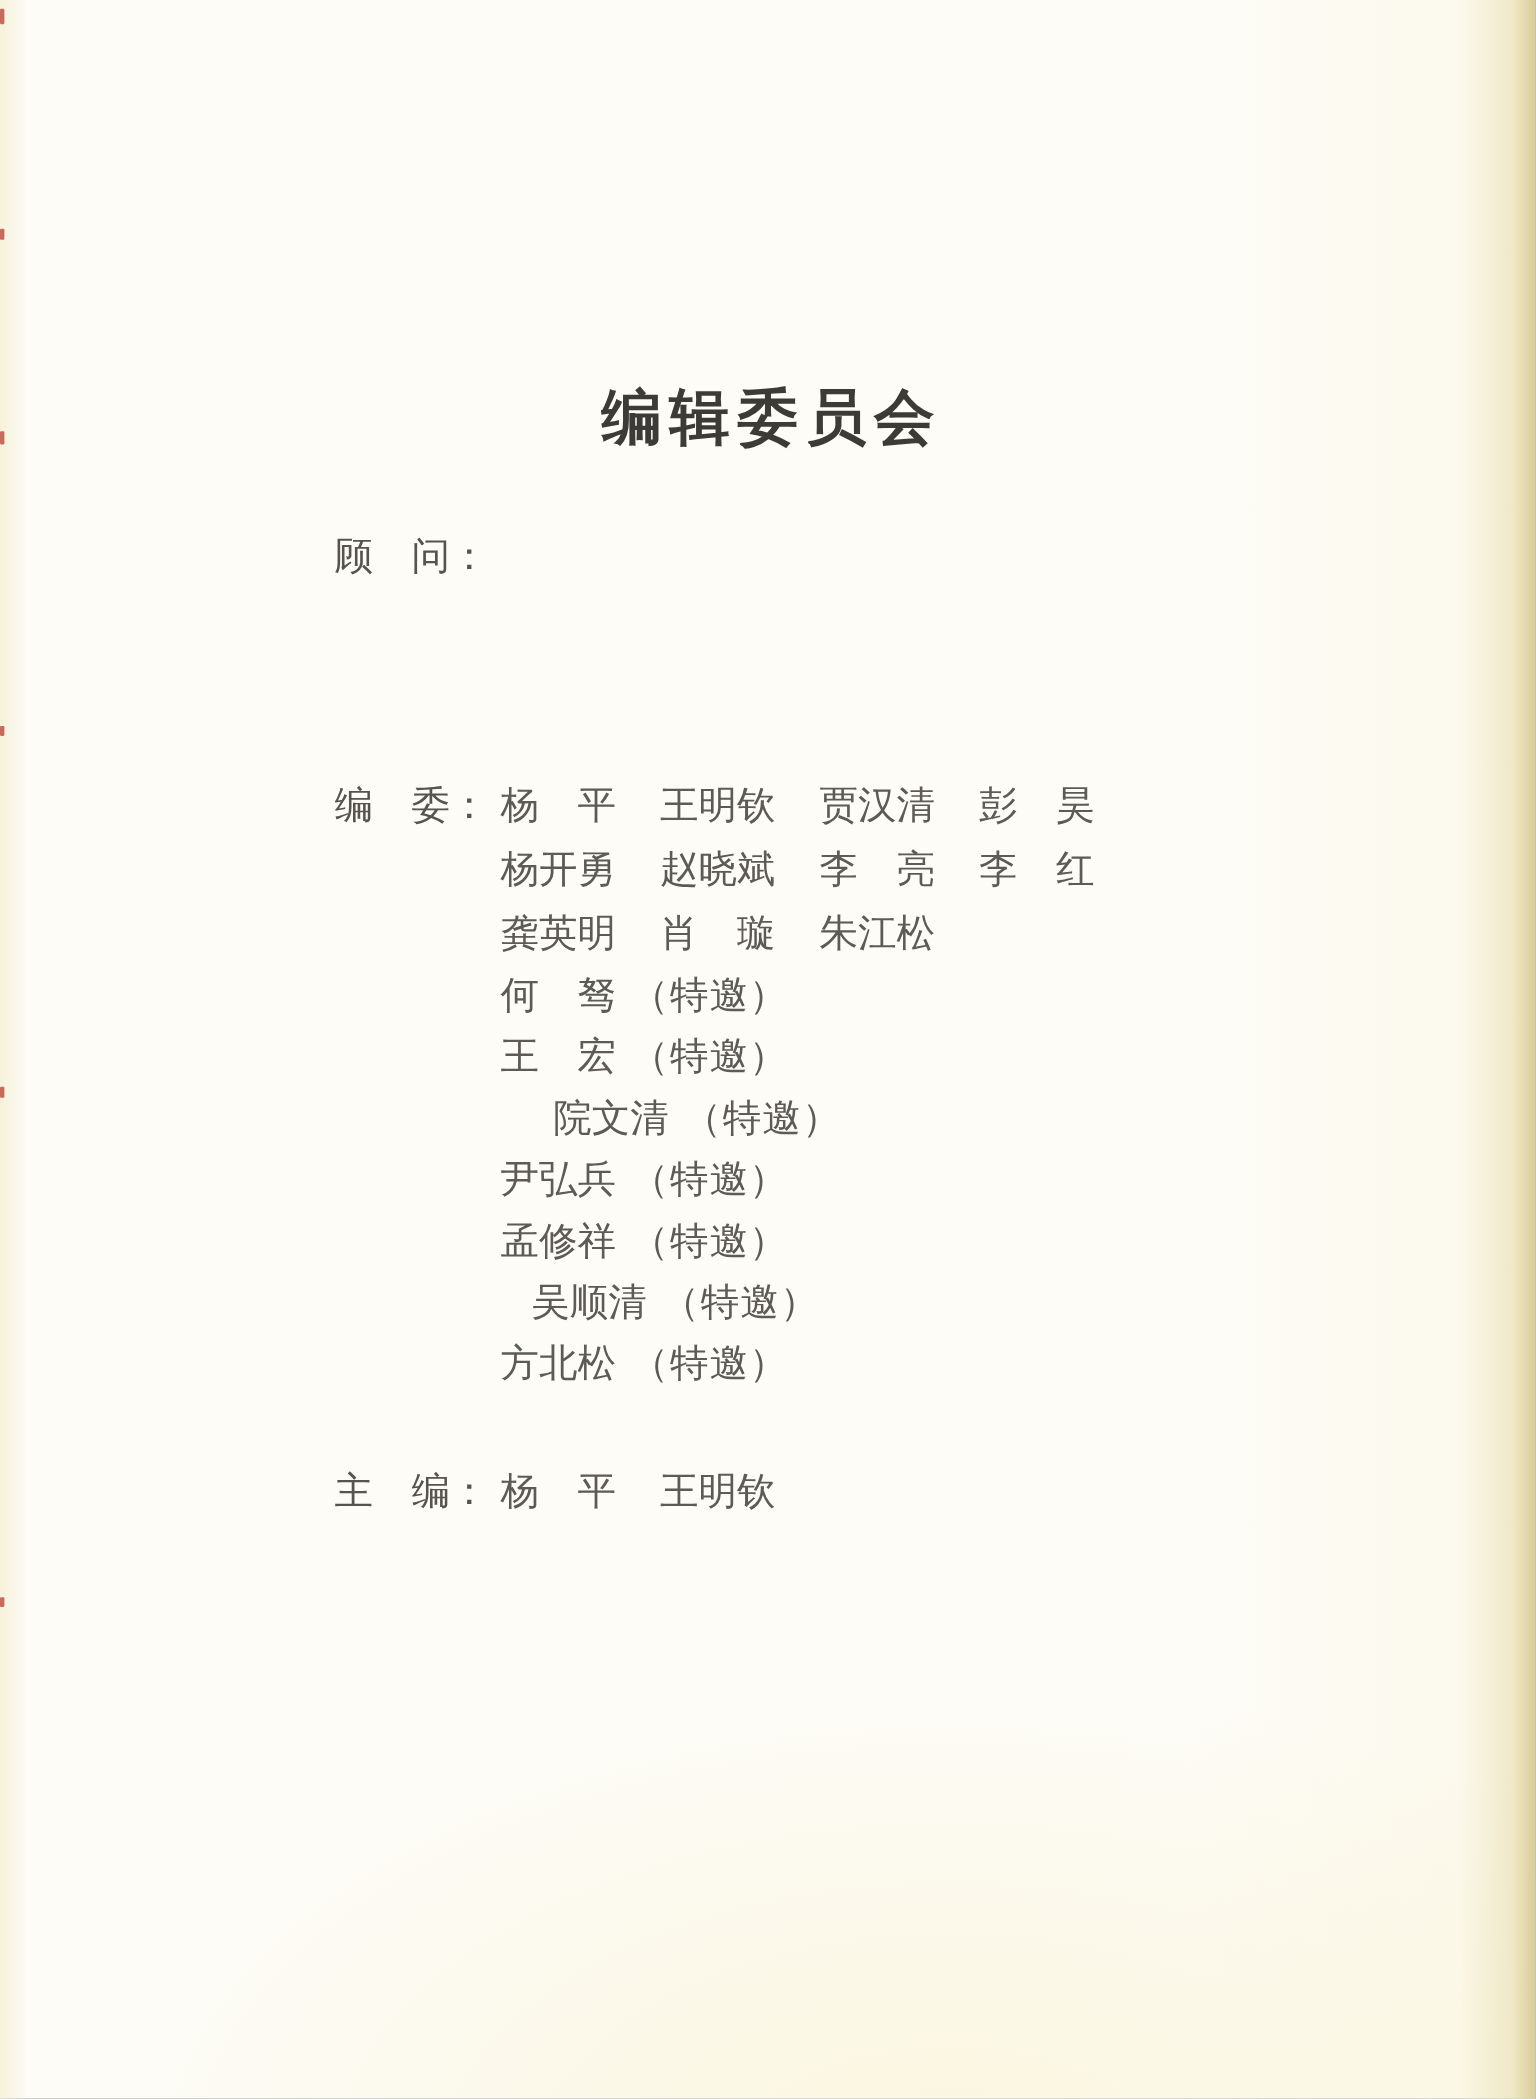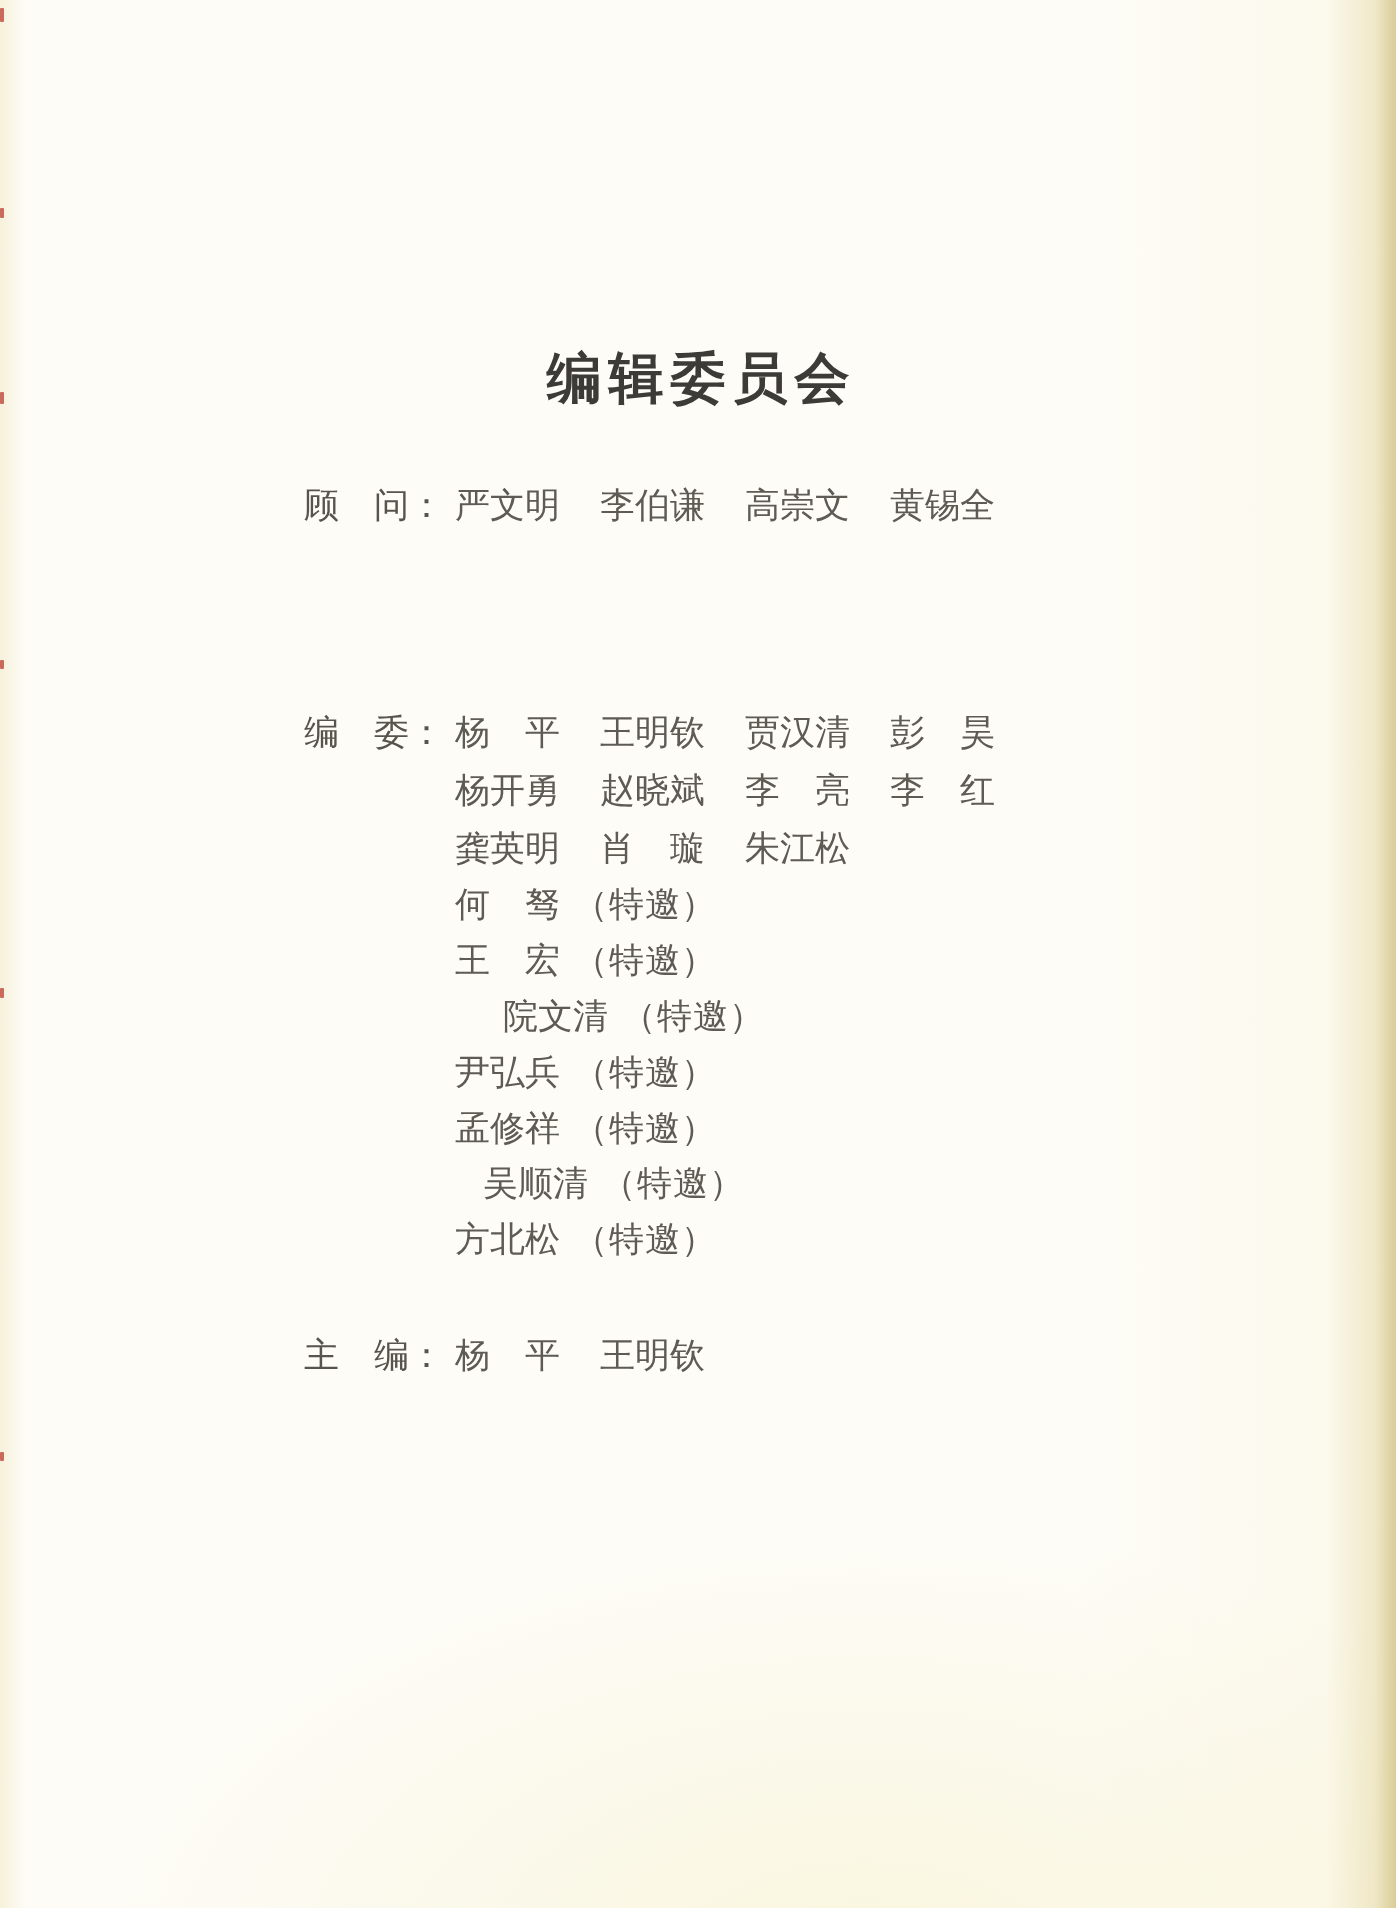--- a/index.html
+++ b/index.html
@@ -6,21 +6,21 @@
     margin: 0;
     padding: 0;
     background: #8a8a8a;
   }
   .page {
     position: relative;
     width: 1396px;
     height: 1908px;
     background: #fdfcf7;
     overflow: hidden;
-    font-family: Liberation Serif, serif;
+    font-family: Liberation Sans, sans-serif;
     color: #5e5b55;
   }
   
   .edge-left {
     position: absolute; left: 0; top: 0; width: 26px; height: 100%;
     background: linear-gradient(to right, rgba(246,240,216,0.9), rgba(246,240,216,0));
   }
   .edge-right {
     position: absolute; right: 0; top: 0; width: 70px; height: 100%;
     background: linear-gradient(to right, rgba(233,222,178,0), rgba(226,212,160,0.45) 70%, rgba(209,193,132,0.8) 100%);
@@ -75,26 +75,20 @@
   <div class="speck" style="top: 208px;  height: 10px;"></div>
   <div class="speck" style="top: 392px;  height: 12px;"></div>
   <div class="speck" style="top: 660px;  height: 9px;"></div>
   <div class="speck" style="top: 988px;  height: 10px;"></div>
   <div class="speck" style="top: 1452px; height: 9px;"></div>
 
   <div class="title">编辑委员会</div>
 
   <div class="row" style="top: 485px;">
     <span class="lbl">顾　问：</span>
-    <span class="names">
-      <span class="name">严文明</span>
-      <span class="name">李伯谦</span>
-      <span class="name">高崇文</span>
-      <span class="name">黄锡全</span>
-    </span>
   </div>
 
   <div class="row" style="top: 712px;">
     <span class="lbl">编　委：</span>
     <span class="names">
       <span class="name">杨　平</span>
       <span class="name">王明钦</span>
       <span class="name">贾汉清</span>
       <span class="name">彭　昊</span>
     </span>

